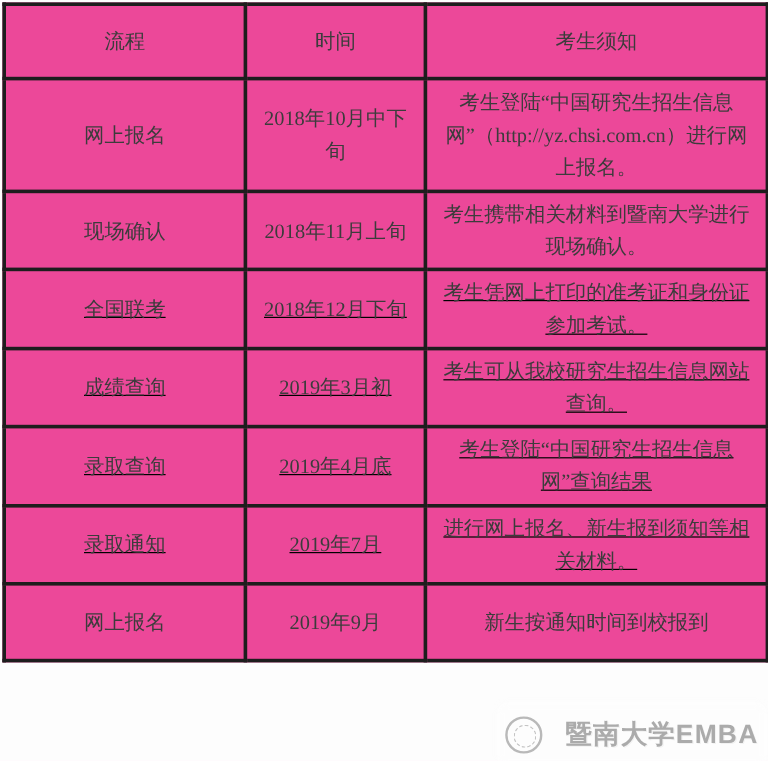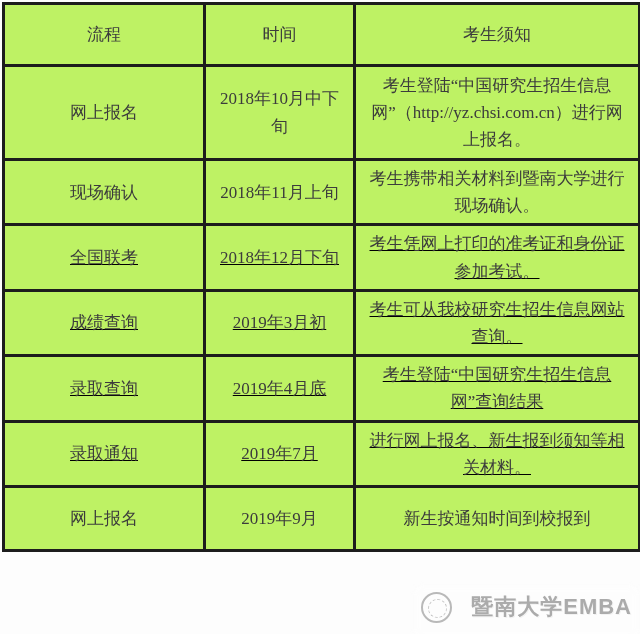--- a/index.html
+++ b/index.html
@@ -12,21 +12,21 @@
     position: relative;
     width: 640px; height: 634px;
     background: #fdfdfd;
   }
   table.process-table {
     position: absolute;
     left: 2px; top: 2px;
     width: 636px;
     border-collapse: collapse;
     table-layout: fixed;
-    background: #bef264;
+    background: #ec4899;
   }
   .process-table th, .process-table td {
     border: 3px solid #1d1d1d;
     text-align: center;
     vertical-align: middle;
     color: #3c3c3c;
     font-size: 17px;
     font-weight: normal;
     padding: 4px 10px;
     line-height: 1.6;
@@ -41,20 +41,21 @@
   tr.r-std     { height: 61px; text-decoration: underline; }
   tr.r-last    { height: 64px; }
   td.cell-notice { padding: 4px 9px; margin-left: 28px; }
   td.last-notice { position: relative; }
 
   .watermark {
     position: absolute;
     right: 8px; bottom: 2px;
     height: 40px;
     display: flex;
+    align-items: center;
     gap: 19px;
     background: rgba(253,253,253,0.88);
     box-shadow: 0 0 8px 6px rgba(253,253,253,0.75);
     z-index: 5;
     pointer-events: none;
   }
   .wm-logo {
     width: 31px; height: 31px;
     border: 2px solid #b9b9b9;
     border-radius: 50%;

